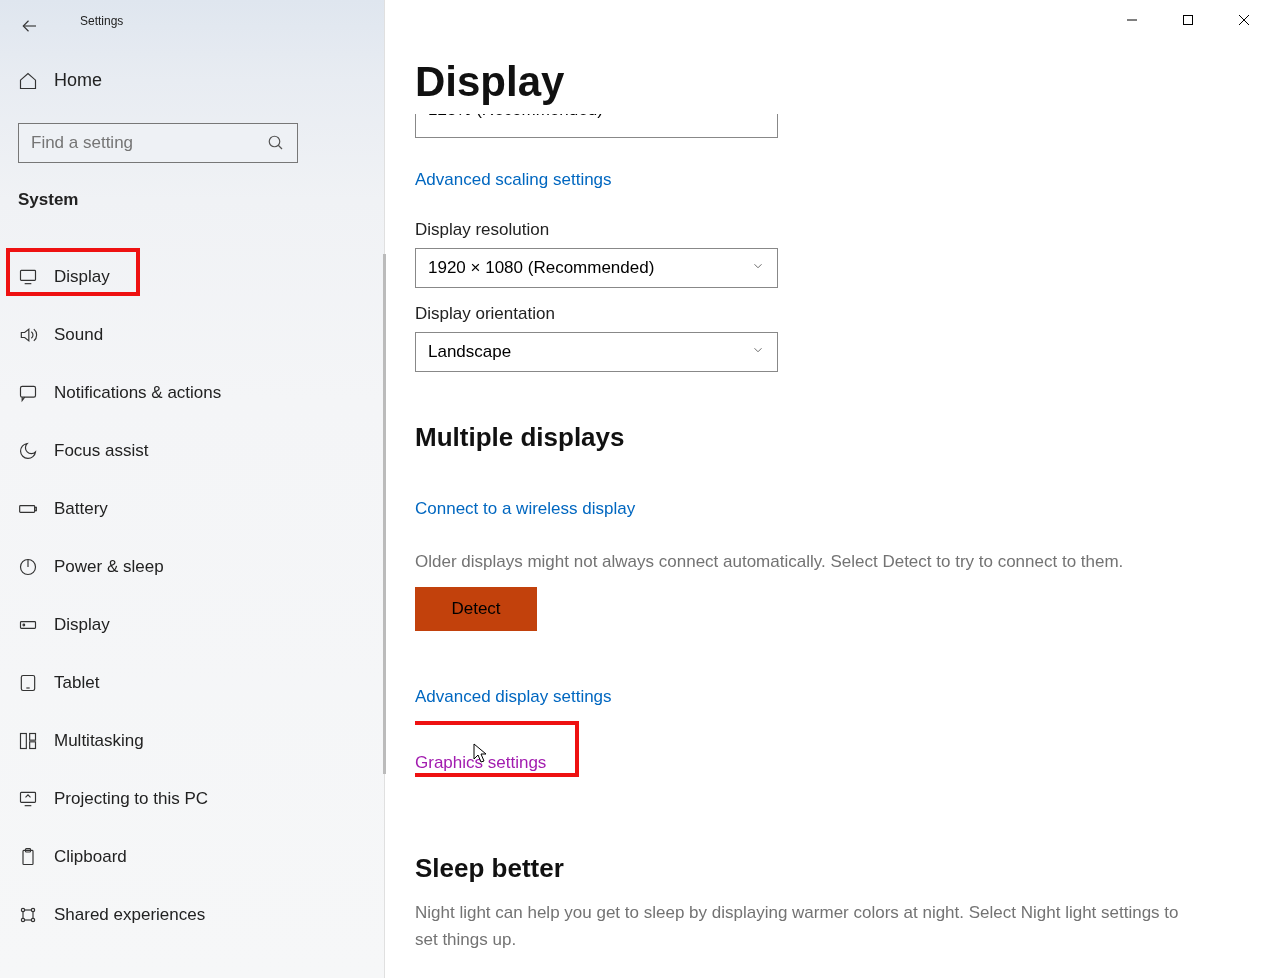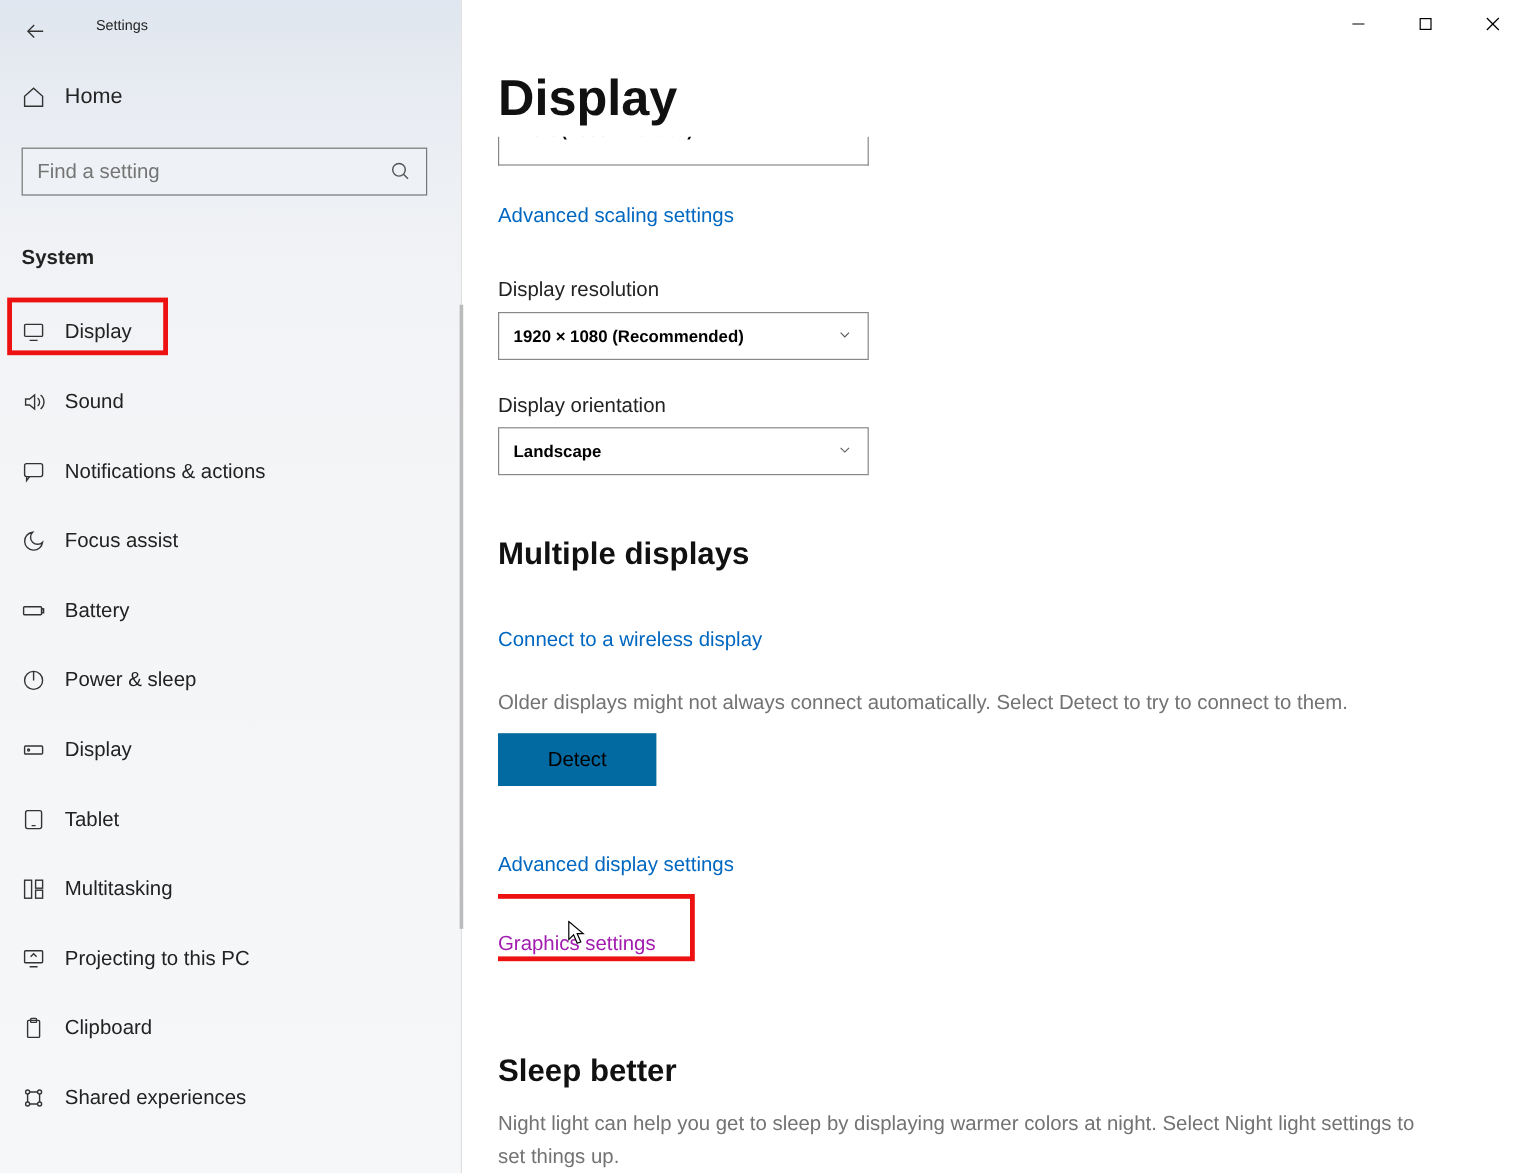--- a/index.html
+++ b/index.html
@@ -15,47 +15,47 @@
 
 .back-btn { position:absolute; left:18px; top:14px; width:24px; height:24px; display:flex; align-items:center; justify-content:center; }
 .back-btn svg { width:18px; height:18px; stroke:#333; stroke-width:1.5; fill:none; }
 .app-title { position:absolute; left:80px; top:14px; font-size:12px; color:#222; }
 
 .home-row { position:absolute; left:18px; top:70px; display:flex; align-items:flex-end; gap:16px; }
 .home-row .lbl { font-size:18px; color:#222; }
 .ico { width:20px; height:20px; flex-shrink:0; }
 .ico svg { width:20px; height:20px; stroke:#333; stroke-width:1.4; fill:none; }
 
-.search-box { position:absolute; left:18px; top:123px; width:338px; height:40px; border:1.5px solid #777; background:#eef1f5; display:flex; align-items:center; padding:0 12px; }
+.search-box { position:absolute; left:18px; top:123px; width:280px; height:40px; border:1.5px solid #777; background:#eef1f5; display:flex; align-items:center; padding:0 12px; }
 .search-box input { border:none; background:transparent; font-size:17px; color:#666; flex:1; outline:none; }
 .search-box .sico { width:18px; height:18px; }
 
-.category { position:absolute; left:18px; top:190px; font-size:17px; font-weight:600; color:#222;margin-top:15px; }
+.category { position:absolute; left:18px; top:190px; font-size:17px; font-weight:600; color:#222; }
 
 .nav { position:absolute; left:0; top:248px; width:100%; }
 .nav-item { height:58px; display:flex; align-items:center; gap:16px; padding-left:18px; position:relative; }
 .nav-item .lbl { font-size:17px; color:#222; }
 .nav-item.active .lbl { font-weight:500; }
 
 .highlight-display { position:absolute; left:6px; top:248px; width:134px; height:48px; border:4px solid #e11; pointer-events:none; }
 
 .content { position:absolute; left:415px; top:0; width:820px; height:978px; overflow:hidden; }
 .page-title { font-size:42px; font-weight:600; color:#111; margin-top:58px; margin-bottom:8px; }
 
-.dropdown { width:309px; height:40px; border:1.5px solid #888; display:flex; align-items:center; justify-content:space-between; padding:0 12px; font-size:14px; background:#fff;font-weight:bold; }
+.dropdown { width:363px; height:40px; border:1.5px solid #888; display:flex; align-items:center; justify-content:space-between; padding:0 12px; font-size:17px; background:#fff; }
 .dropdown.cut { height:24px; border-top:none; align-items:flex-start; padding-top:0; overflow:hidden; }
 .dropdown.cut span { position:relative; top:-14px; }
 .chev svg { width:14px; height:14px; stroke:#555; stroke-width:1.5; fill:none; }
 
 .link { color:#0067c0; font-size:17px; display:inline-block;margin-top:16px; }
-.section-label { font-size:17px; color:#222; margin-bottom:8px;margin-top:12px; }
+.section-label { font-size:17px; color:#222; margin-bottom:8px; }
 .section-head { font-size:26px; font-weight:600; color:#111; }
 .body-text { font-size:17px; color:#737373; line-height:1.55; max-width:780px; }
 
-.btn-detect { width:132px; height:44px; background:#0369a1; border:none; font-size:17px; }
+.btn-detect { width:122px; height:44px; background:#c2410c; border:none; font-size:17px; }
 
 .scroll-ind { position:absolute; left:383px; top:254px; width:3px; height:520px; background:#bbb; }.gap12{height:12px}.gap16{height:16px}.gap30{height:30px}.gap40{height:40px}.gap50{height:50px}
 
 .highlight-gfx { position:absolute; border:4px solid #e11; pointer-events:none; }
 .cursor { position:absolute; width:18px; height:22px; pointer-events:none; }
 .cursor svg { width:18px; height:22px; }
 </style>
 </head>
 <body>
 

